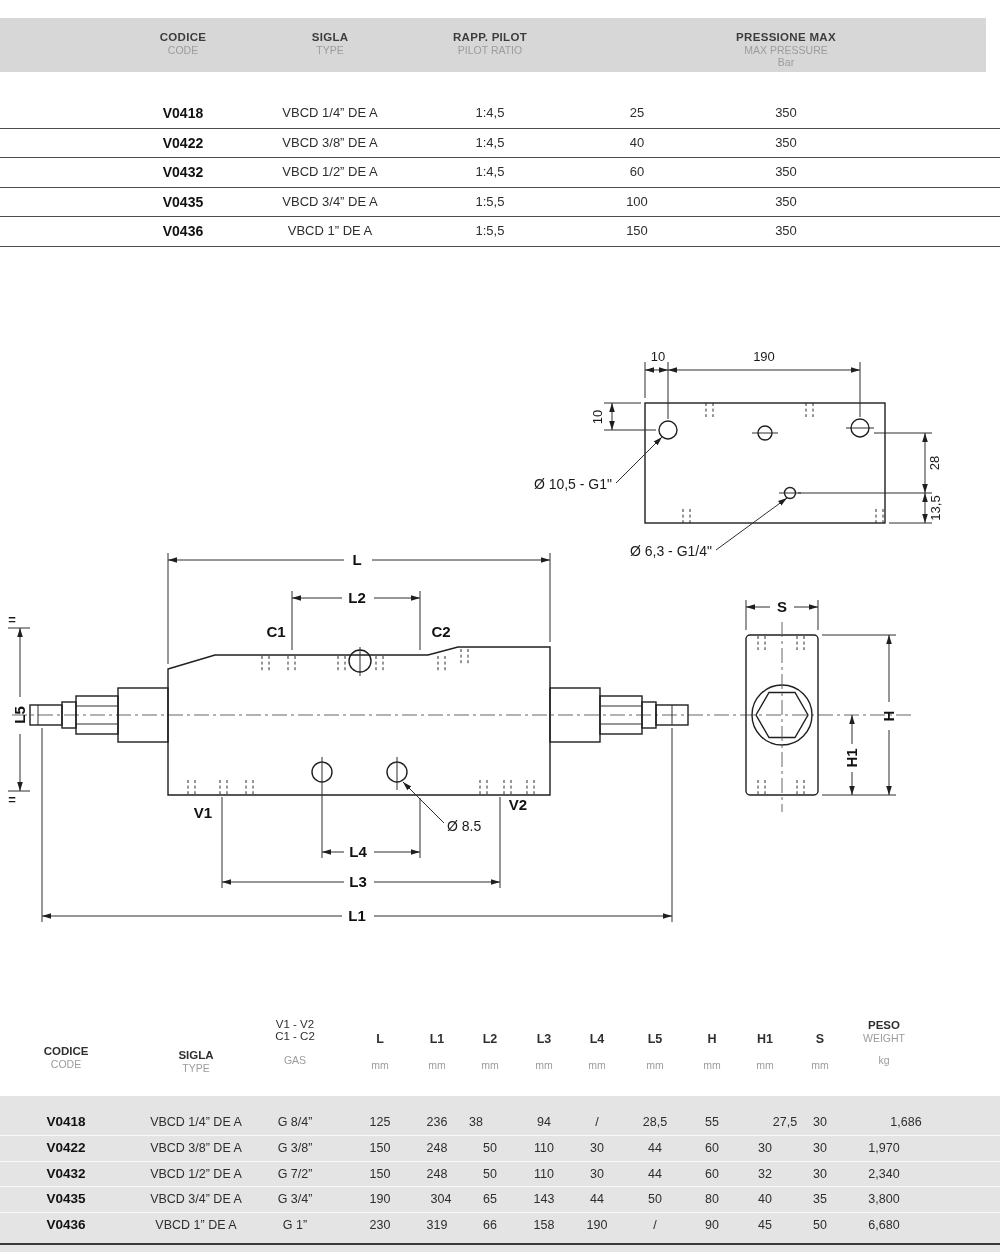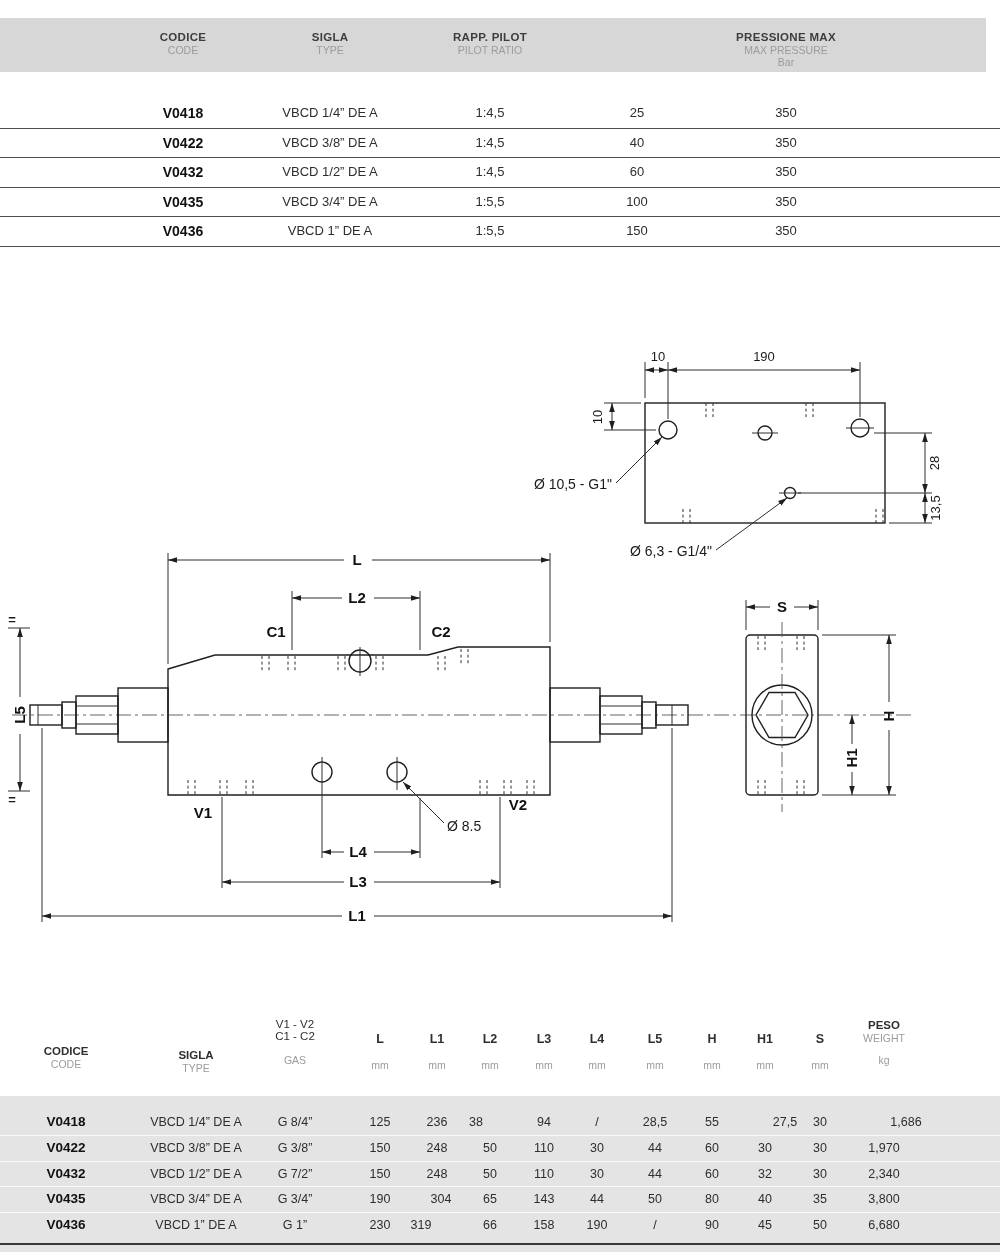--- a/index.html
+++ b/index.html
@@ -415,21 +415,21 @@
     <div class="bcell" style="left:740px;width:50px">40</div>
     <div class="bcell" style="left:795px;width:50px">35</div>
     <div class="bcell" style="left:849px;width:70px">3,800</div>
   </div>
   <div class="bsep" style="top:115.5px"></div>
   <div class="brow" style="top:115.5px">
     <div class="bcell bcode" style="left:16px;width:100px">V0436</div>
     <div class="bcell" style="left:126px;width:140px">VBCD 1” DE A</div>
     <div class="bcell" style="left:255px;width:80px">G 1”</div>
     <div class="bcell" style="left:355px;width:50px">230</div>
-    <div class="bcell" style="left:396px;width:50px">319</div>
+    <div class="bcell" style="left:412px;width:50px">319</div>
     <div class="bcell" style="left:465px;width:50px">66</div>
     <div class="bcell" style="left:519px;width:50px">158</div>
     <div class="bcell" style="left:572px;width:50px">190</div>
     <div class="bcell" style="left:630px;width:50px">/</div>
     <div class="bcell" style="left:687px;width:50px">90</div>
     <div class="bcell" style="left:740px;width:50px">45</div>
     <div class="bcell" style="left:795px;width:50px">50</div>
     <div class="bcell" style="left:849px;width:70px">6,680</div>
   </div>
   <div class="bdark"></div>

